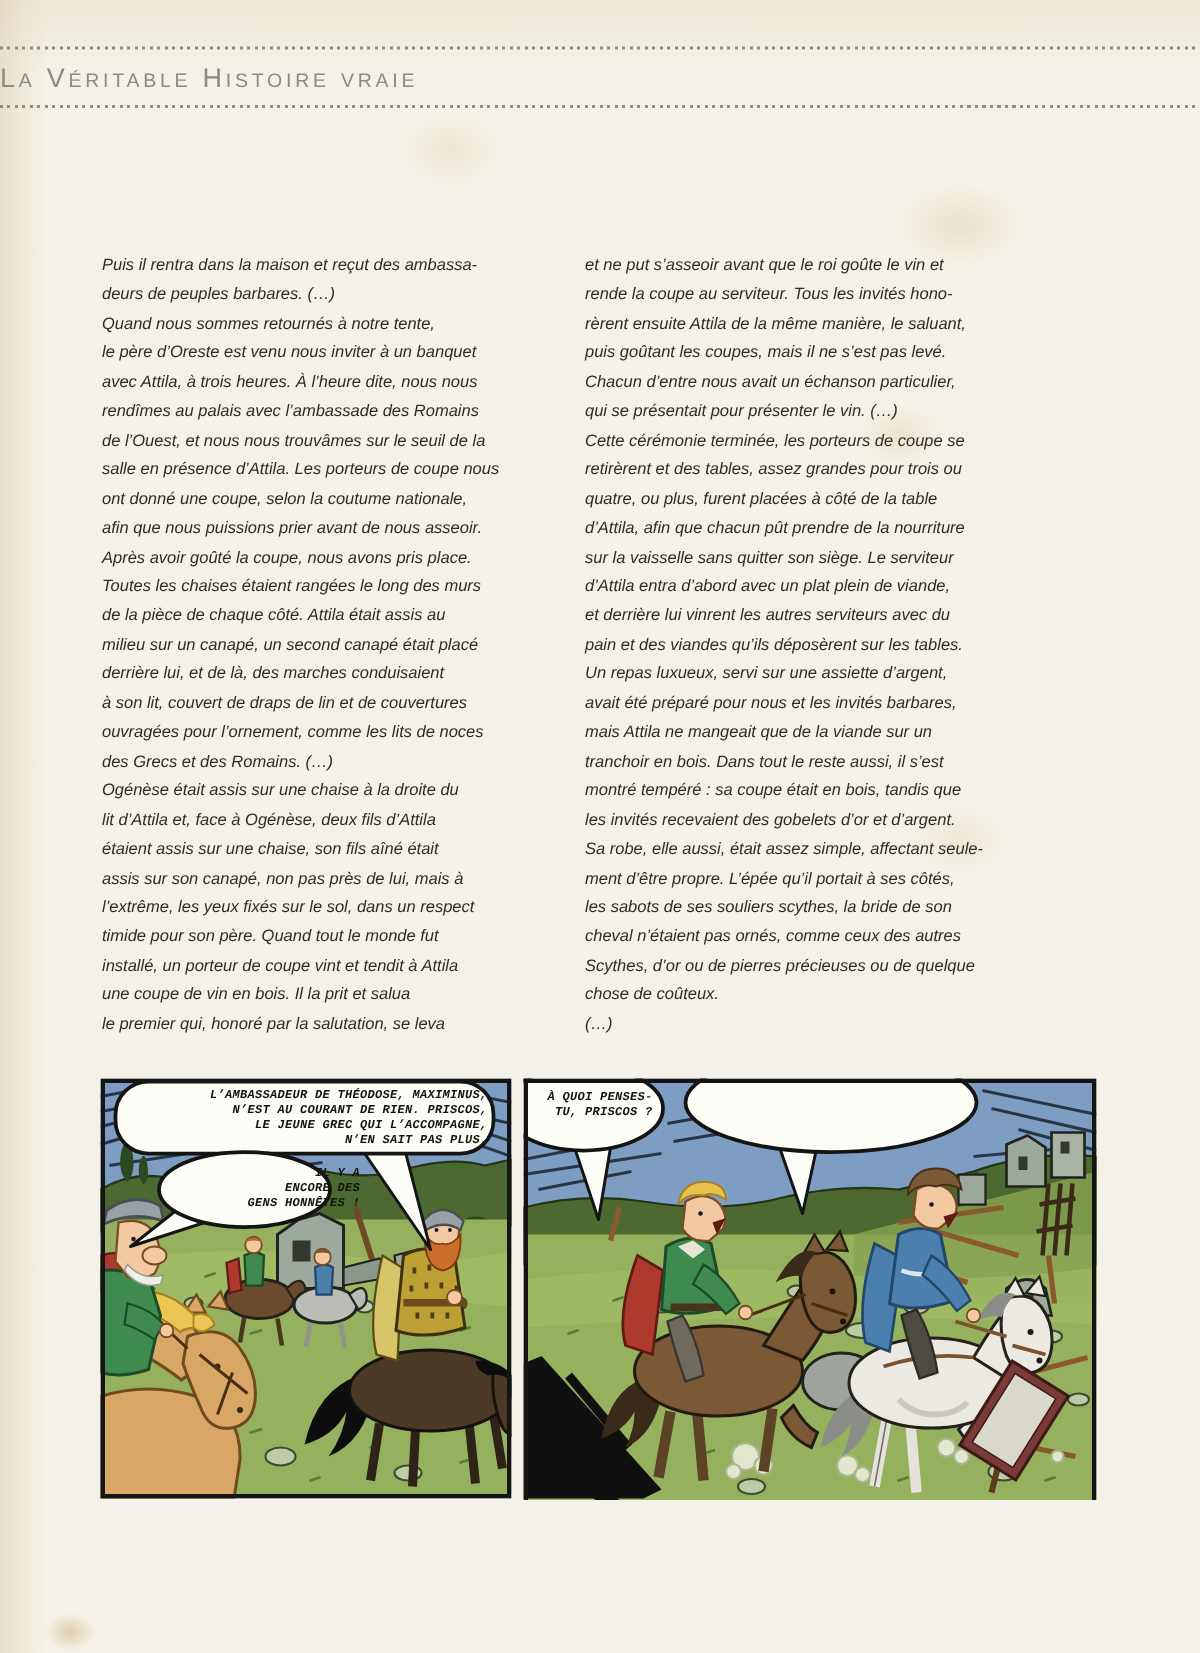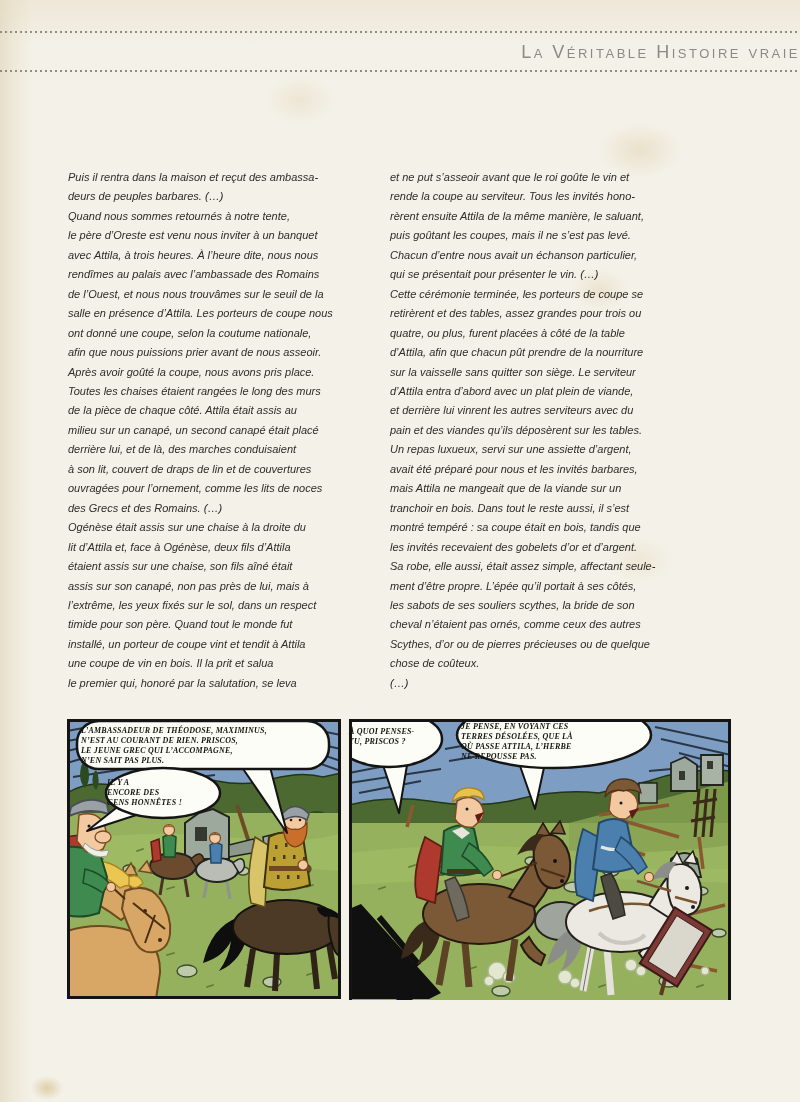--- a/index.html
+++ b/index.html
@@ -12,37 +12,37 @@
       radial-gradient(46px 34px at 640px 560px, rgba(214,196,150,.22), transparent 70%),
       radial-gradient(24px 18px at 47px 1088px, rgba(205,180,120,.55), transparent 70%),
       linear-gradient(180deg, rgba(228,216,188,.38) 0px, rgba(228,216,188,.18) 26px, rgba(228,216,188,0) 44px),
       linear-gradient(90deg, #e7dfca 0px, #eee9d9 14px, #f4f1e8 32px, #f4f1e8 100%);
     font-family:"Liberation Serif", serif;
   }
   .rule{position:absolute;left:0;width:800px;height:2px;
     background-image:repeating-linear-gradient(to right,#8f8e86 0 2px,transparent 2px 5px);}
   .rule.r1{top:31px}.rule.r2{top:70px}
   .page-title{
-    position:absolute;top:42px;left:0;right:0;text-align:right;
+    position:absolute;top:42px;left:0;right:0;text-align:left;
     font-family:"Liberation Sans", sans-serif;font-variant:small-caps;
     font-size:18px;letter-spacing:2.5px;color:#8b8b85;font-weight:500;
   }
   .col{
     position:absolute;top:168px;font-style:italic;font-size:11px;line-height:19.45px;
     color:#2f2c28;white-space:pre;font-family:Liberation Sans, sans-serif;
   }
   .col-left{left:68px;width:322px}
   .col-right{left:390px;width:341px}
   .panel{position:absolute;top:719px}
   .panel svg{display:block}
   .panel-1{left:67px;width:274px;height:280px}
   .panel-2{left:349px;width:364px;height:281px}
   .bubble-text{
-    position:absolute;font-family:Liberation Serif, serif;font-weight:bold;font-style:italic;
-    font-size:8px;line-height:10px;letter-spacing:.2px;text-align:left;color:#15150f;
+    position:absolute;font-family:Liberation Mono, monospace;font-weight:bold;font-style:italic;
+    font-size:8px;line-height:10px;letter-spacing:.2px;text-align:right;color:#15150f;
     white-space:pre-line;
   }
   .p1b1{left:14px;top:7px;width:244px}
   .p1b2{left:40px;top:59px;width:133px}
   .p2b1{left:0px;top:8px;width:86px}
   .p2b2{left:112px;top:3px;width:186px}
 </style>
 </head>
 <body>
 
@@ -391,19 +391,15 @@
         <ellipse cx="40" cy="20" rx="53" ry="28" fill="#fdfdf8" stroke="#141414" stroke-width="2.5"></ellipse>
       </g>
       <g>
         <polygon points="170,44 196,44 186,90" fill="#fdfdf8" stroke="#141414" stroke-width="2" stroke-linejoin="round"></polygon>
         <ellipse cx="205" cy="16" rx="97" ry="33" fill="#fdfdf8" stroke="#141414" stroke-width="2.5"></ellipse>
       </g>
       <path d="M1.5,281 L1.5,1.5 L380.5,1.5 L380.5,281" fill="none" stroke="#141414" stroke-width="3"></path>
     </svg>
     <div class="bubble-text p2b1">À QUOI PENSES-
 TU, PRISCOS ?</div>
-    <div class="bubble-text p2b2">JE PENSE, EN VOYANT CES
-TERRES DÉSOLÉES, QUE LÀ
-OÙ PASSE ATTILA, L’HERBE
-NE REPOUSSE PAS.</div>
   </div>
 
 </div>
 
 </body></html>

